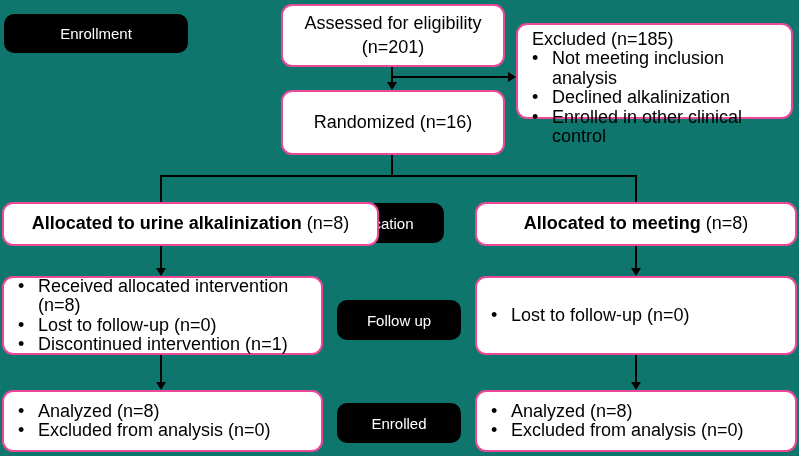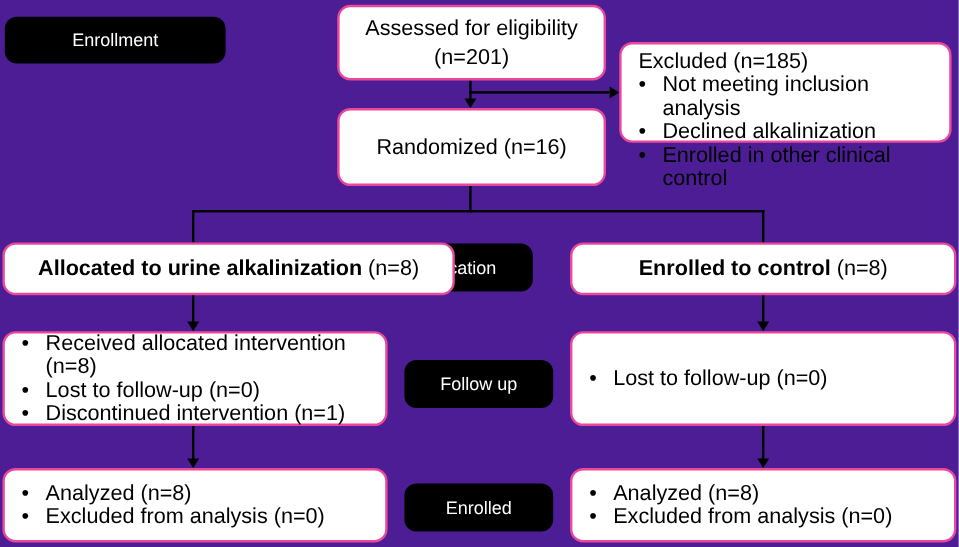--- a/index.html
+++ b/index.html
@@ -1,20 +1,20 @@
 <!DOCTYPE html>
 <html><head>
 <meta charset="utf-8">
 <style>
   html, body { margin: 0; padding: 0; background: #ffffff; }
   #canvas {
     position: relative;
     width: 799px;
     height: 456px;
-    background: #4c1d95;
+    background: #0f766e;
     font-family: "Liberation Sans", sans-serif;
     color: #000000;
     overflow: hidden;
   }
   .box {
     position: absolute;
     box-sizing: border-box;
     background: #ffffff;
     border: 2px solid #ec4899;
     border-radius: 11px;
@@ -100,21 +100,21 @@
   </div>
   <div class="stage" style="left:337px; top:403px; width:124px; height:40px;">
     <span>Enrolled</span>
   </div>
 
   <div class="box center" style="left:281px; top:4px; width:224px; height:63px;">
     <div>Assessed for eligibility</div>
     <div>(n=201)</div>
   </div>
 
-  <div class="box list" style="left:516px; top:35px; width:277px; height:84px; justify-content:flex-start;">
+  <div class="box list" style="left:516px; top:23px; width:277px; height:96px; justify-content:flex-start;">
     <div class="excl-title">Excluded (n=185)</div>
     <div class="bullet-row">
       <span class="bullet-glyph">•</span>
       <span>Not meeting inclusion analysis</span>
     </div>
     <div class="bullet-row">
       <span class="bullet-glyph">•</span>
       <span>Declined alkalinization</span>
     </div>
     <div class="bullet-row">
@@ -125,21 +125,21 @@
 
   <div class="box center" style="left:281px; top:90px; width:224px; height:65px;">
     <div>Randomized (n=16)</div>
   </div>
 
   <div class="box center" style="left:2px; top:202px; width:377px; height:44px;">
     <div><span class="b">Allocated to urine alkalinization</span><span> (n=8)</span></div>
   </div>
 
   <div class="box center" style="left:475px; top:202px; width:322px; height:44px;">
-    <div><span class="b">Enrolled to control</span><span> (n=8)</span></div>
+    <div><span class="b">Allocated to meeting</span><span> (n=8)</span></div>
   </div>
 
   <div class="box list" style="left:2px; top:276px; width:321px; height:79px;">
     <div class="bullet-row">
       <span class="bullet-glyph">•</span>
       <span>Received allocated intervention (n=8)</span>
     </div>
     <div class="bullet-row">
       <span class="bullet-glyph">•</span>
       <span>Lost to follow-up (n=0)</span>

